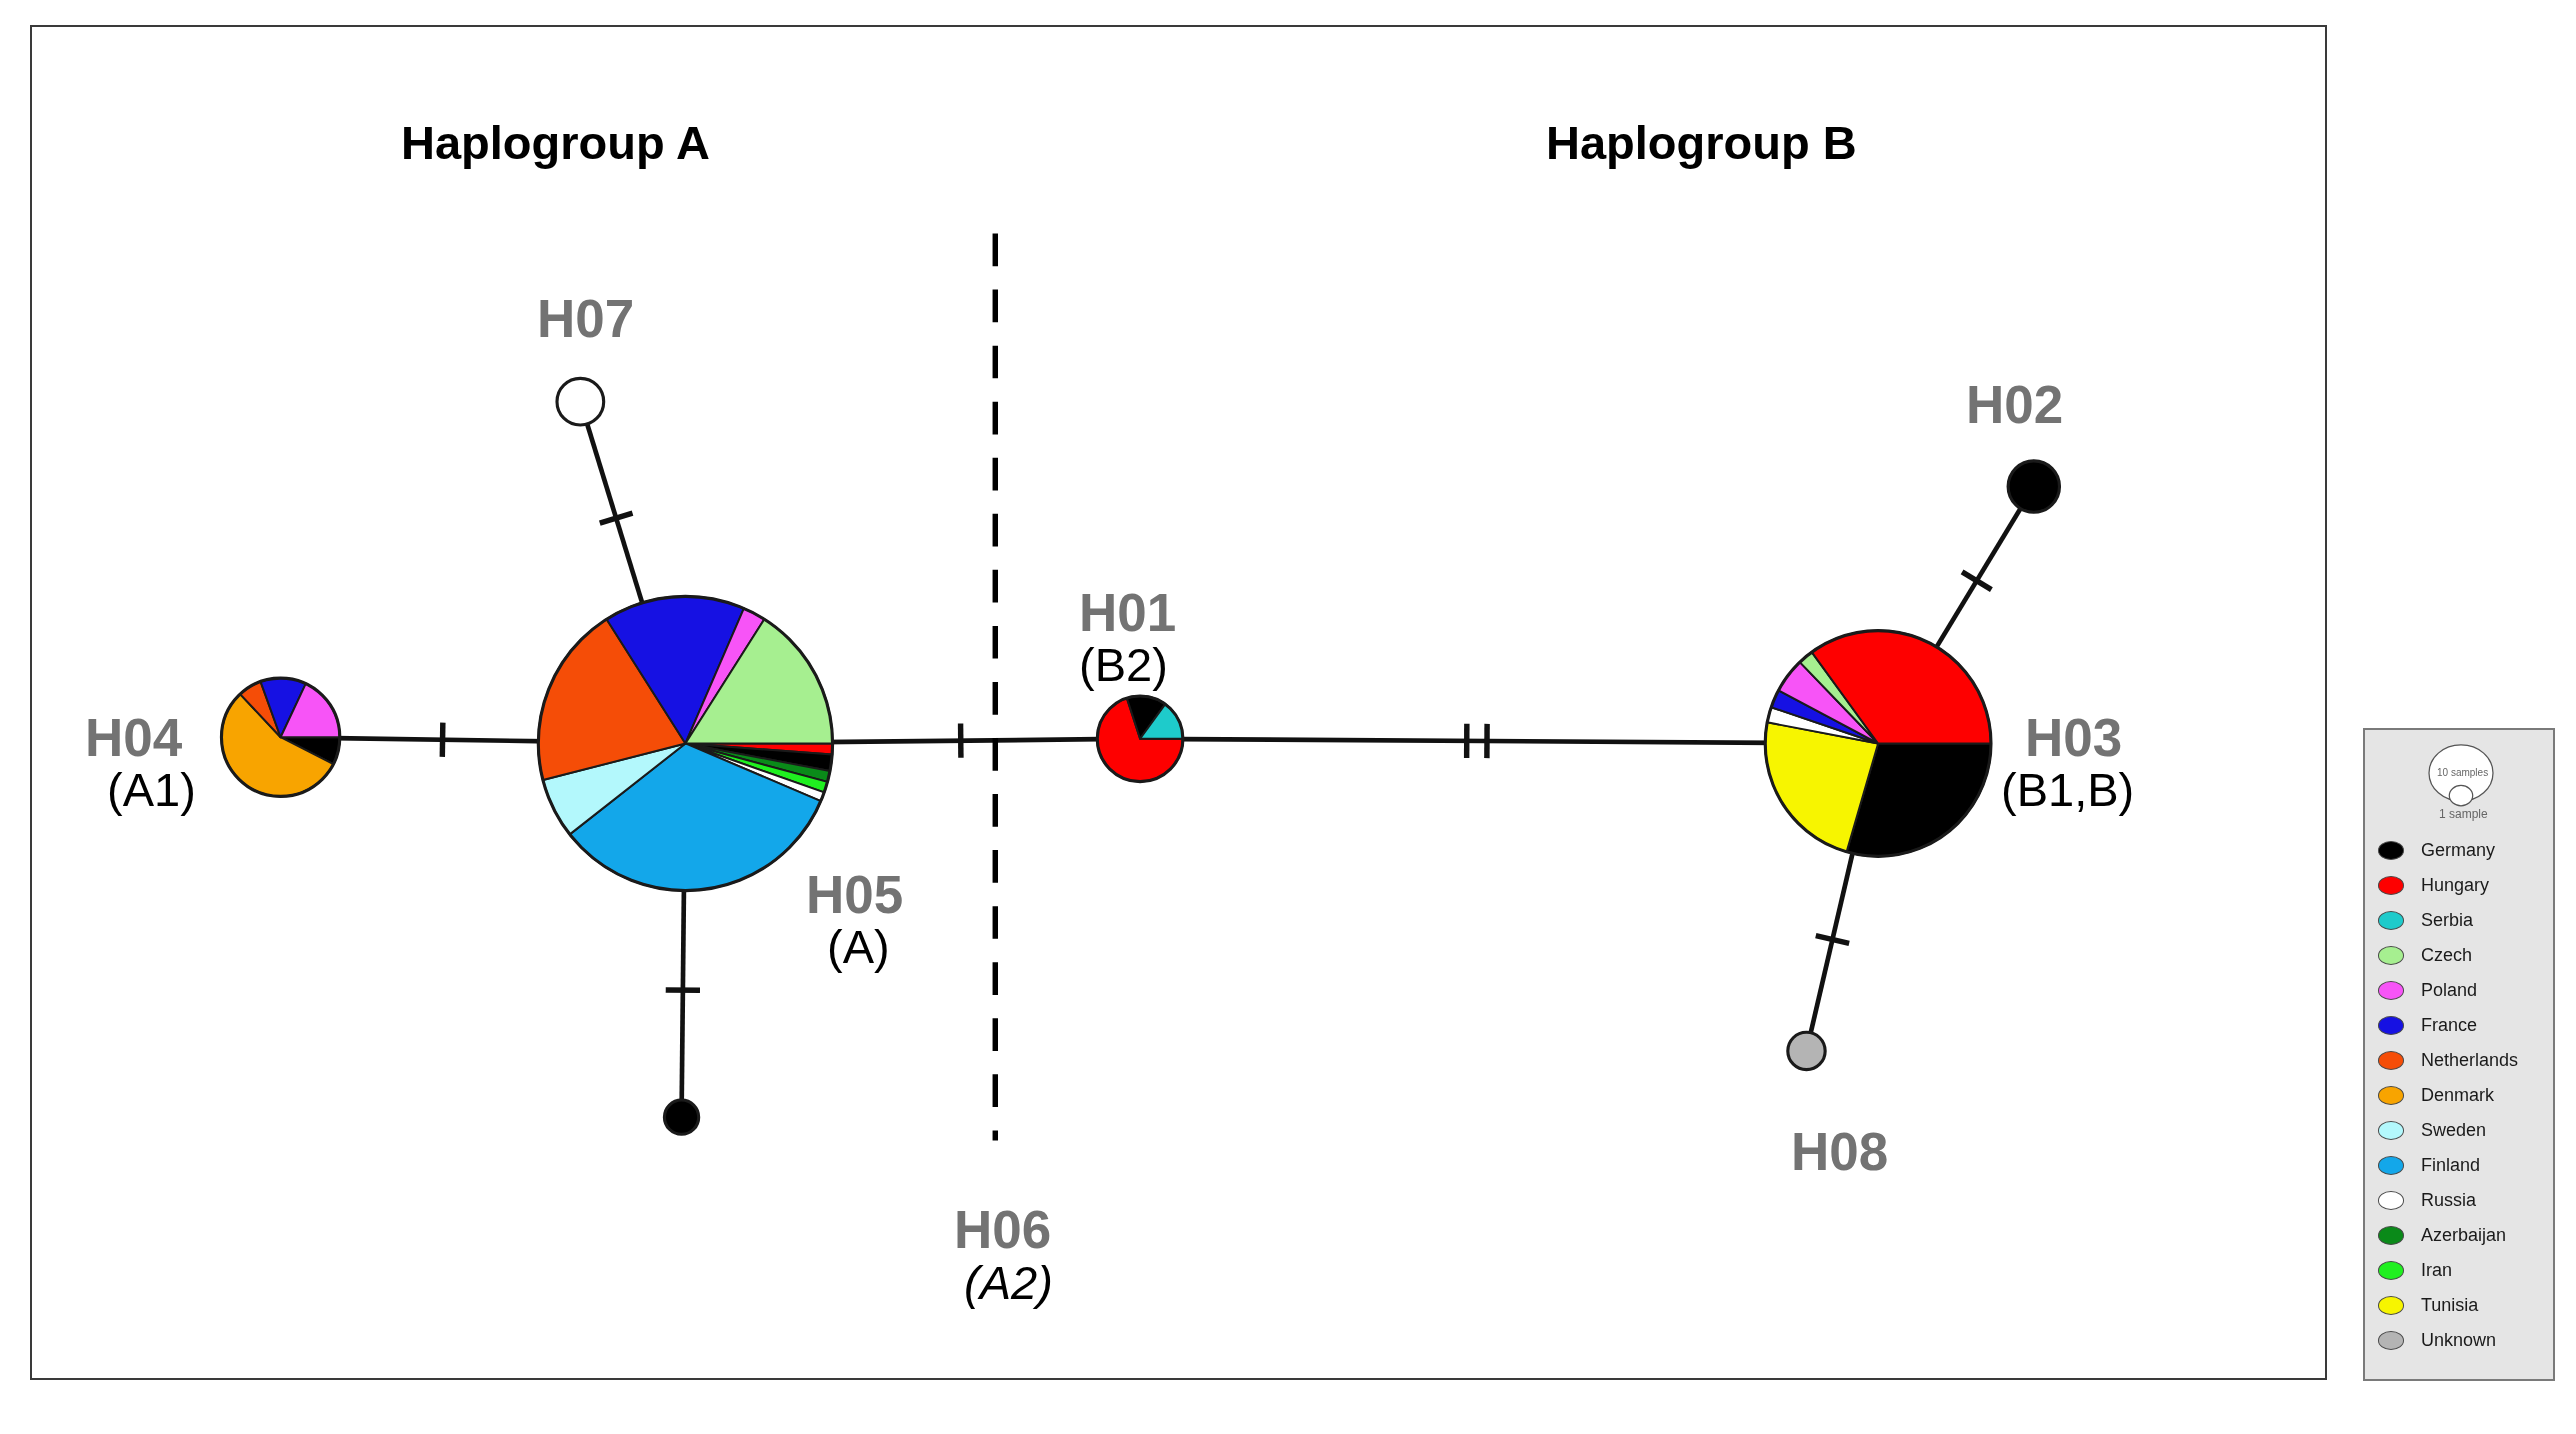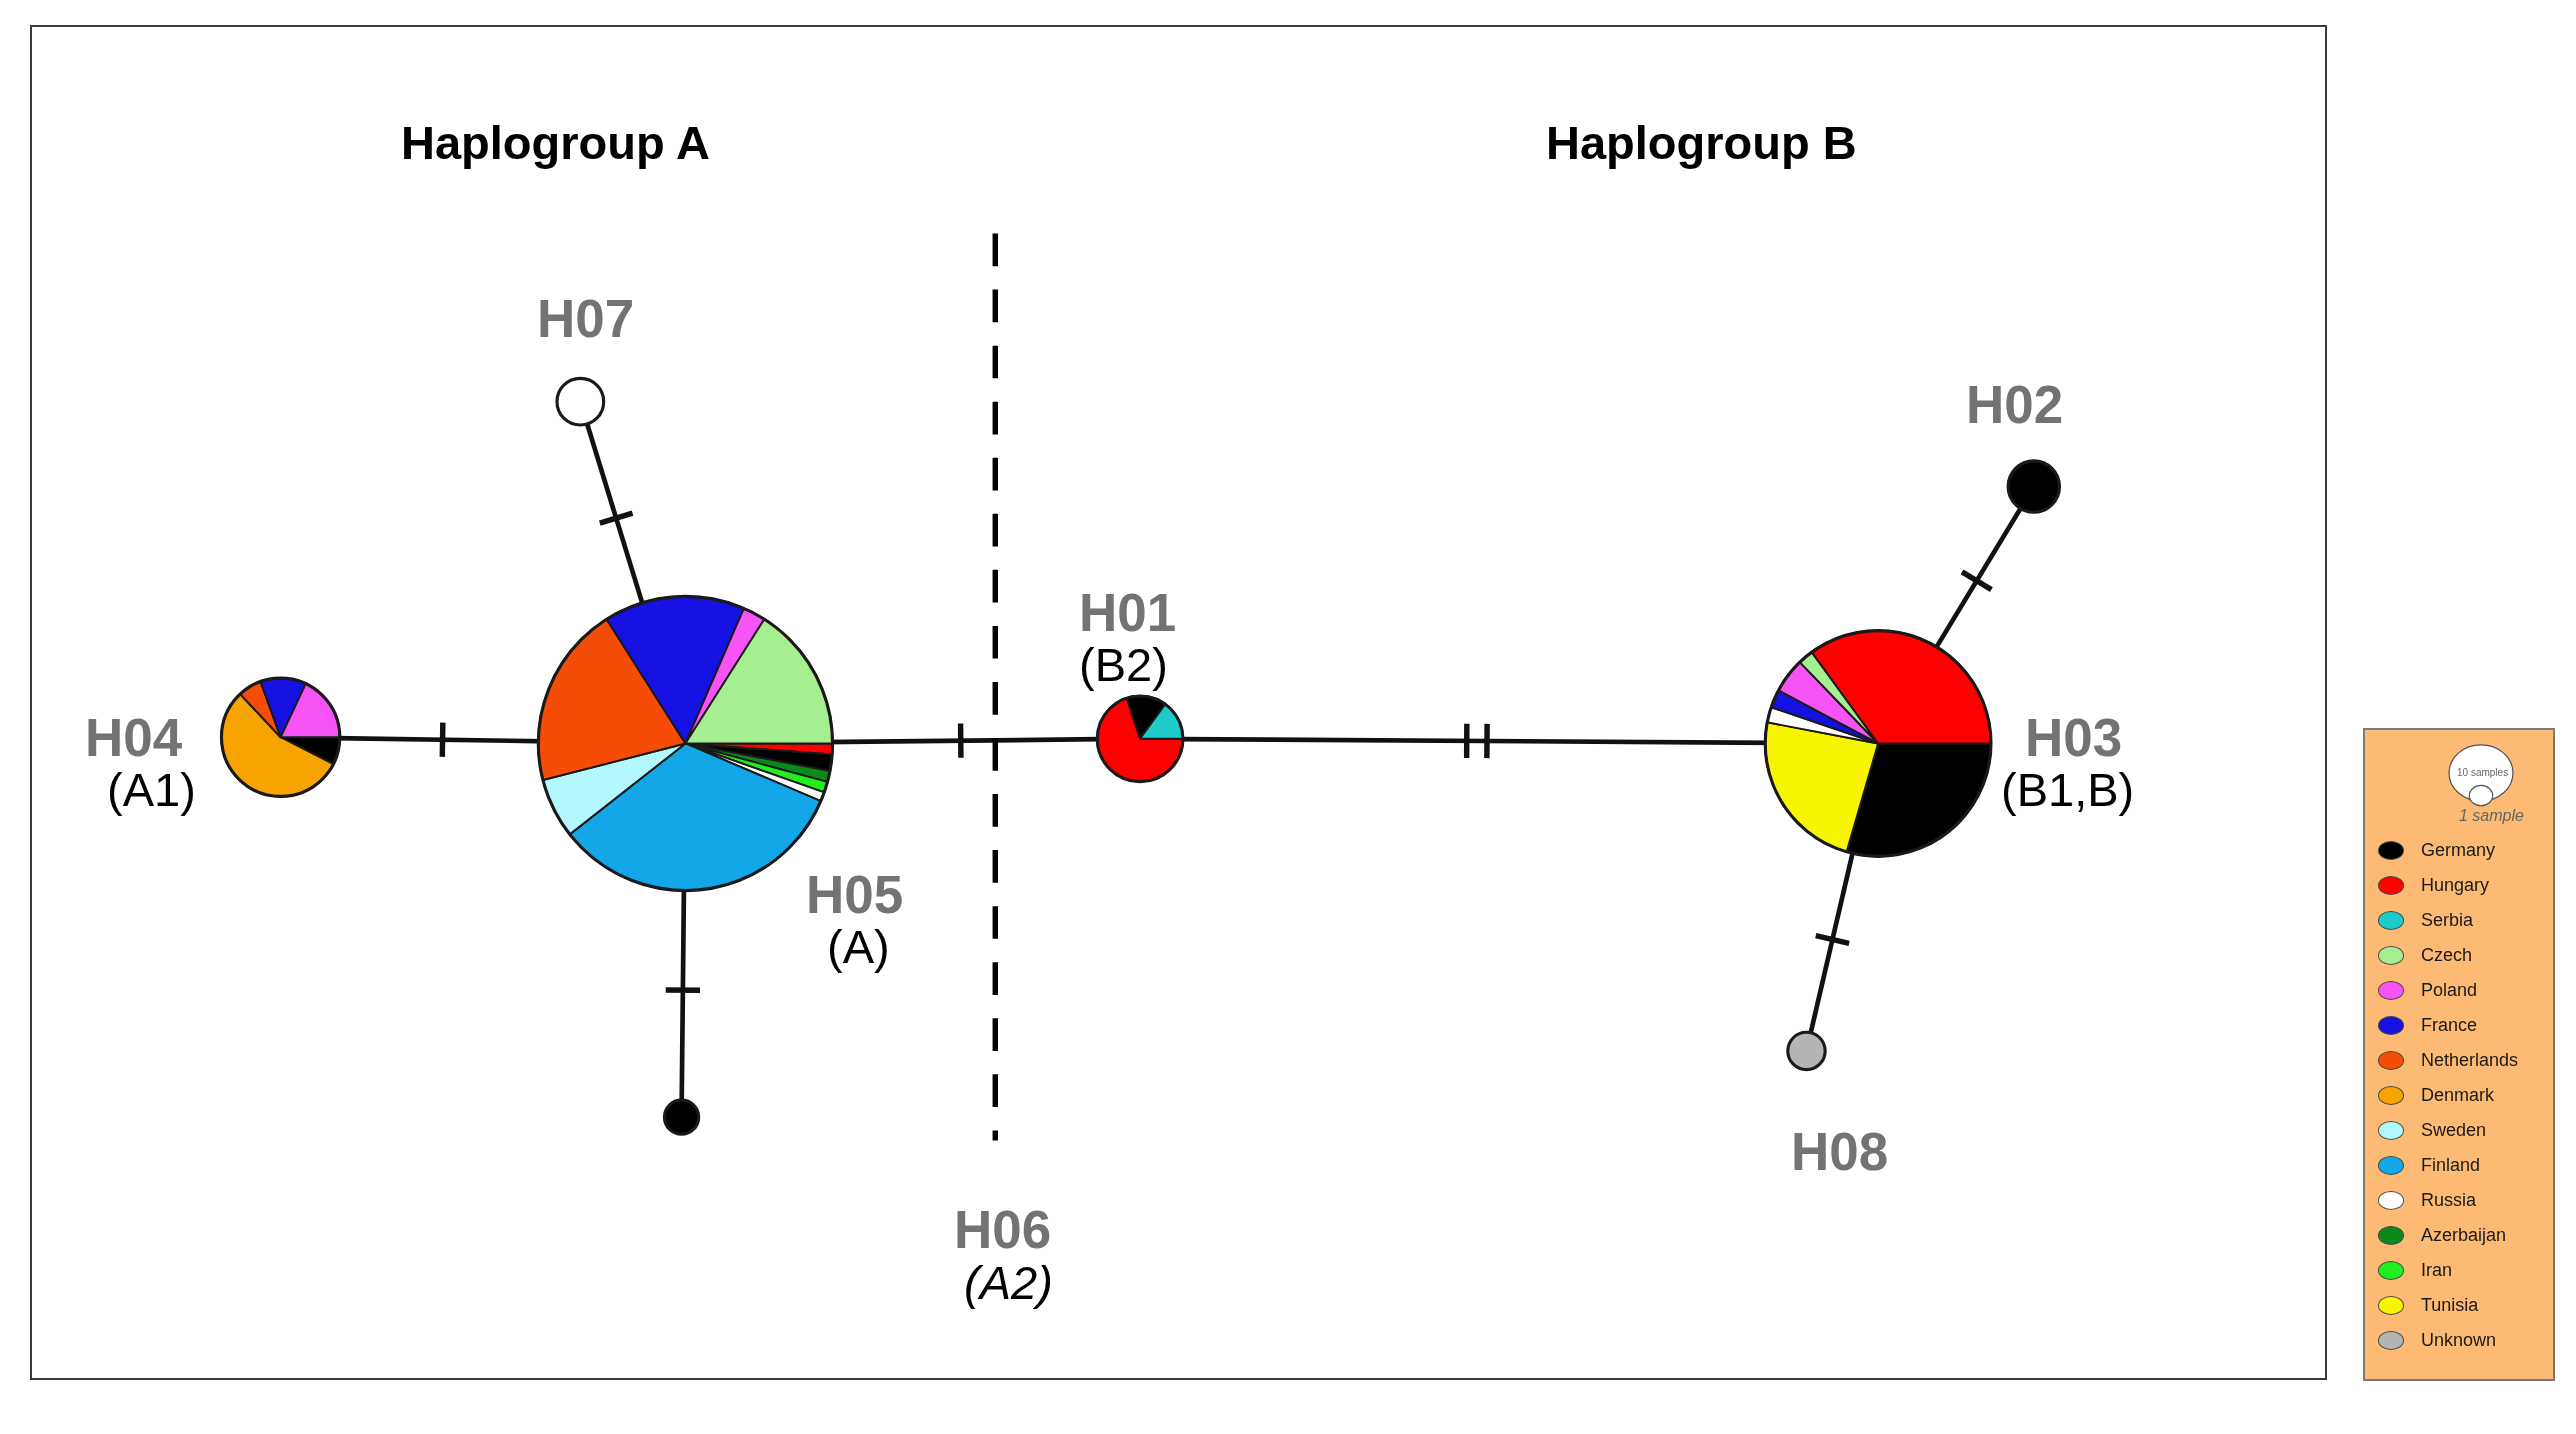--- a/index.html
+++ b/index.html
@@ -61,22 +61,21 @@
   }
   
   #legend-panel {
     position: absolute;
     left: 2363px;
     top: 728px;
     width: 192px;
     height: 653px;
     border: 2.3px solid #7a7a7a;
     box-sizing: border-box;
-    background: #fdba74;
-    padding-left: 20px;
+    background: #e5e5e5;
   }
   #legend-scale {
     position: relative;
     height: 100px;
   }
   .legend-rows {
     position: absolute;
     left: 12.5px;
     top: 103px;
     width: 171px;
@@ -102,24 +101,23 @@
     font-family: "Liberation Sans", sans-serif;
   }
   .scale-label-big {
     position: absolute;
     font-size: 10px;
     color: #666;
     white-space: nowrap;
   }
   .scale-label-small {
     position: absolute;
-    font-size: 16px;
+    font-size: 12px;
     color: #666;
     white-space: nowrap;
-    font-style: italic;
   }
 </style>
 </head>
 <body>
 
 <div id="root">
 
   <div id="plot-frame"></div>
 
   <svg id="network-svg" viewBox="0 0 3308 1842" xmlns="http://www.w3.org/2000/svg">

